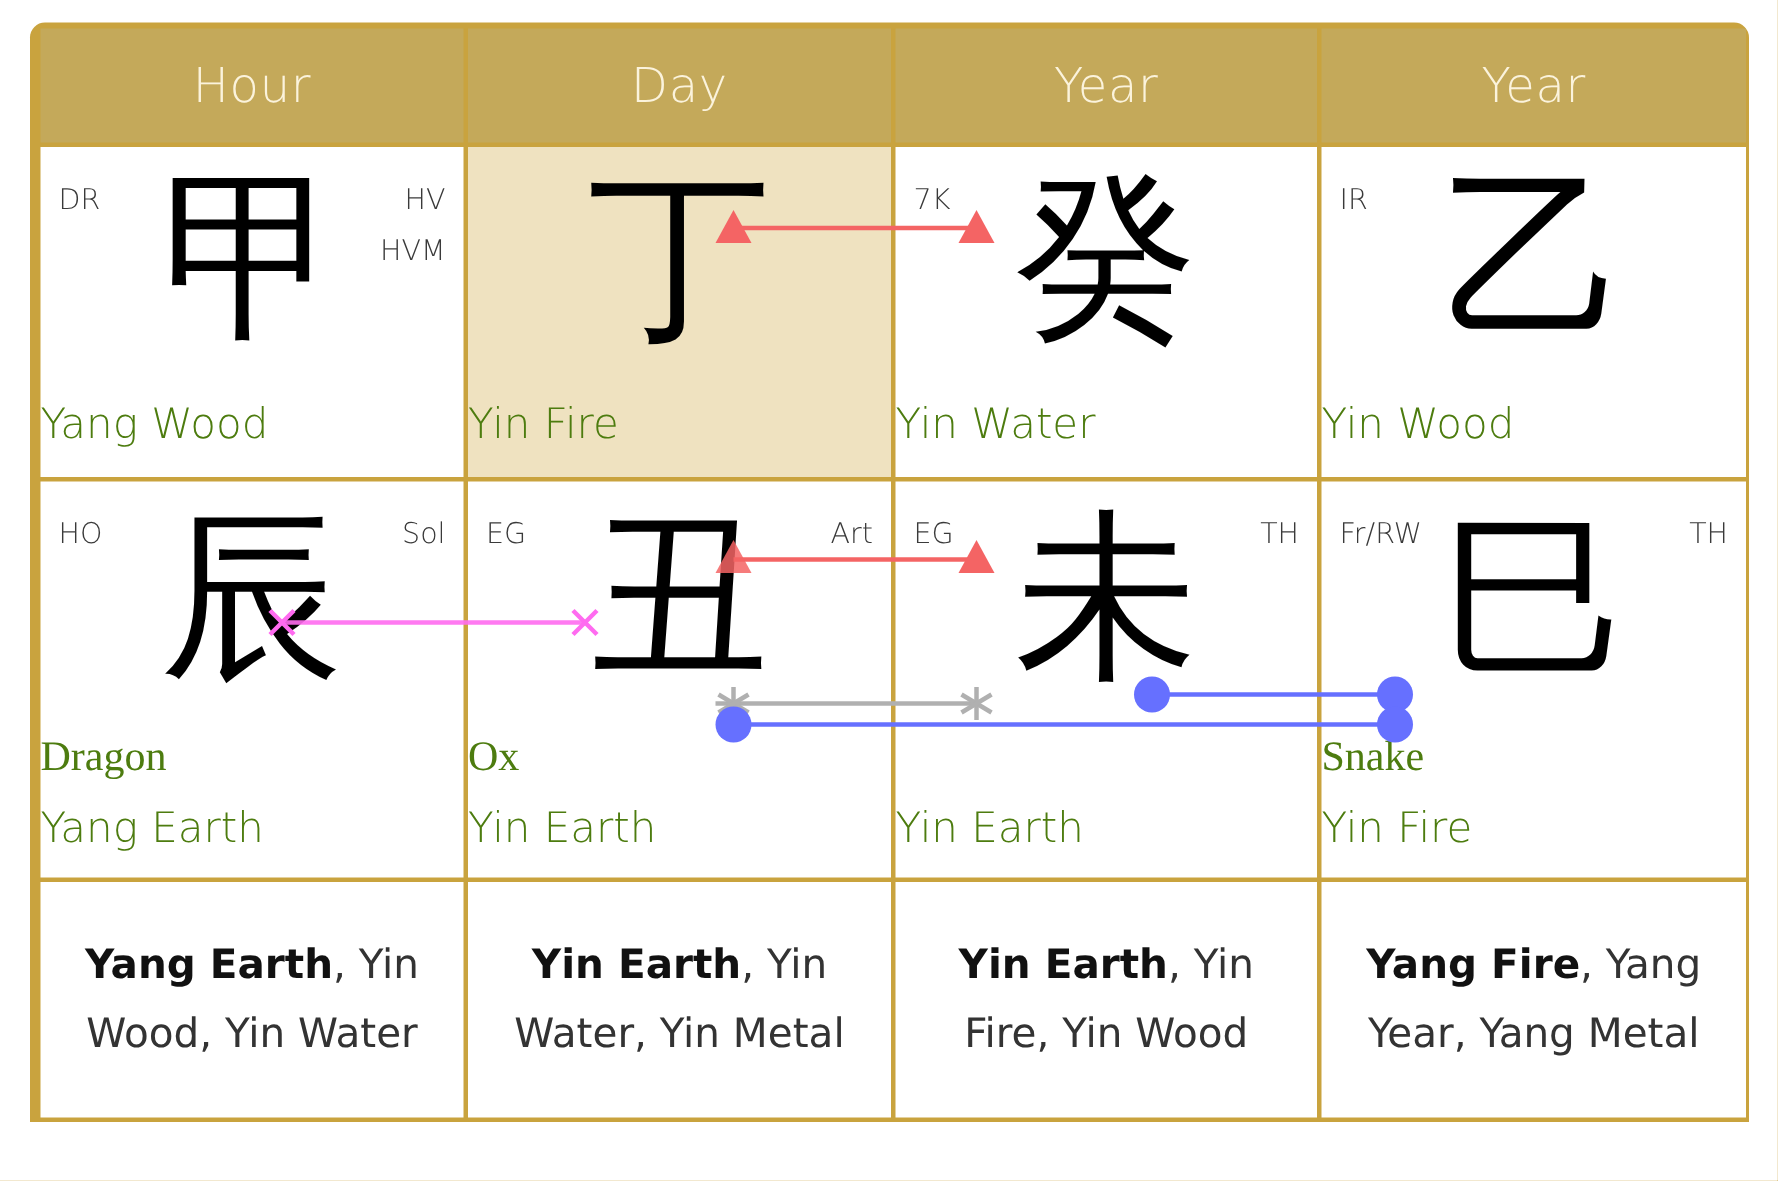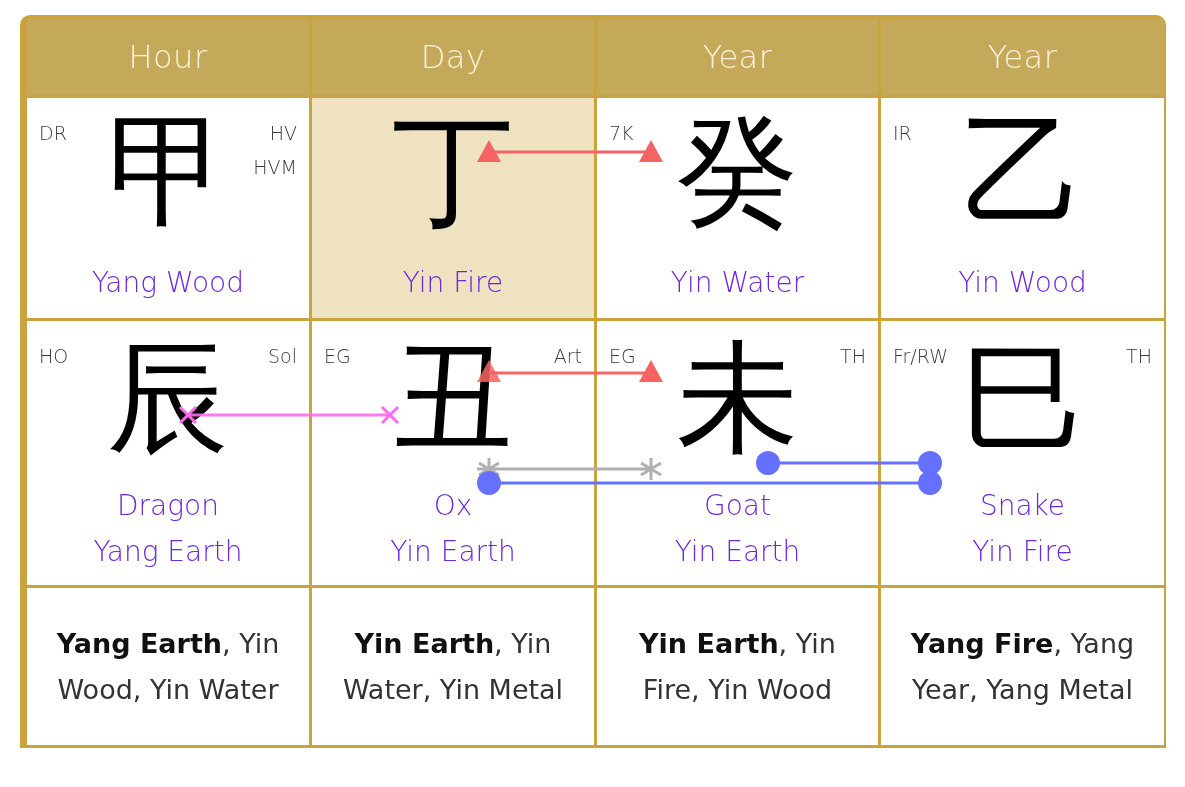--- a/index.html
+++ b/index.html
@@ -30,24 +30,24 @@
   .tag.left { left: 12px; text-align: center; }
   .tag.right { right: 12px; text-align: right; }
 
   .glyph {
     position: absolute; left: 0; right: 0; text-align: center;
     font-family: "DejaVu Serif", serif; font-size: 122px; line-height: 1; color: #000;
   }
   .stem .glyph { top: 12px; }
   .branch .glyph { top: 16px; }
 
-  .elem { position: absolute; left: 0; right: 0; text-align: center;
-          font-size: 28px; color: #6d28d9; font-weight: 300; }
+  .elem { position: absolute; left: 0; right: 0; 
+          font-size: 28px; color: #4d7c0f; font-weight: 300; }
   .stem .elem { top: 168px; }
-  .branch .animal { top: 168px; }
+  .branch .animal { top: 168px; font-family: Liberation Serif, serif; }
   .branch .elem2 { top: 214px; }
 
   .hidden-cell { display: flex; align-items: center; justify-content: center; text-align: center; }
   .hidden-text { font-size: 27px; line-height: 46px; color: #333; padding: 0 14px; }
   .hidden-text b { color: #111; font-weight: bold; }
 
   svg.overlay { position: absolute; left: 0; top: 0; width: 1185px; height: 787px; pointer-events: none; }
 </style>
 </head>
 <body>
@@ -97,21 +97,20 @@
       <span class="tag left">EG</span>
       <span class="tag right">Art</span>
       <div class="glyph">丑</div>
       <div class="elem animal">Ox</div>
       <div class="elem elem2">Yin Earth</div>
     </div>
     <div class="cell branch">
       <span class="tag left">EG</span>
       <span class="tag right">TH</span>
       <div class="glyph">未</div>
-      <div class="elem animal">Goat</div>
       <div class="elem elem2">Yin Earth</div>
     </div>
     <div class="cell branch">
       <span class="tag left">Fr/RW</span>
       <span class="tag right">TH</span>
       <div class="glyph">巳</div>
       <div class="elem animal">Snake</div>
       <div class="elem elem2">Yin Fire</div>
     </div>
 

